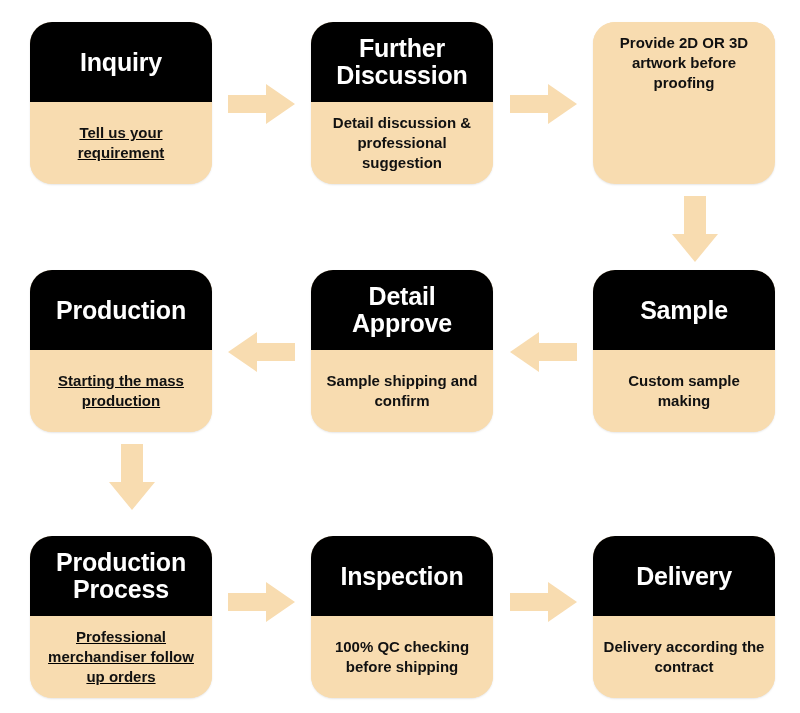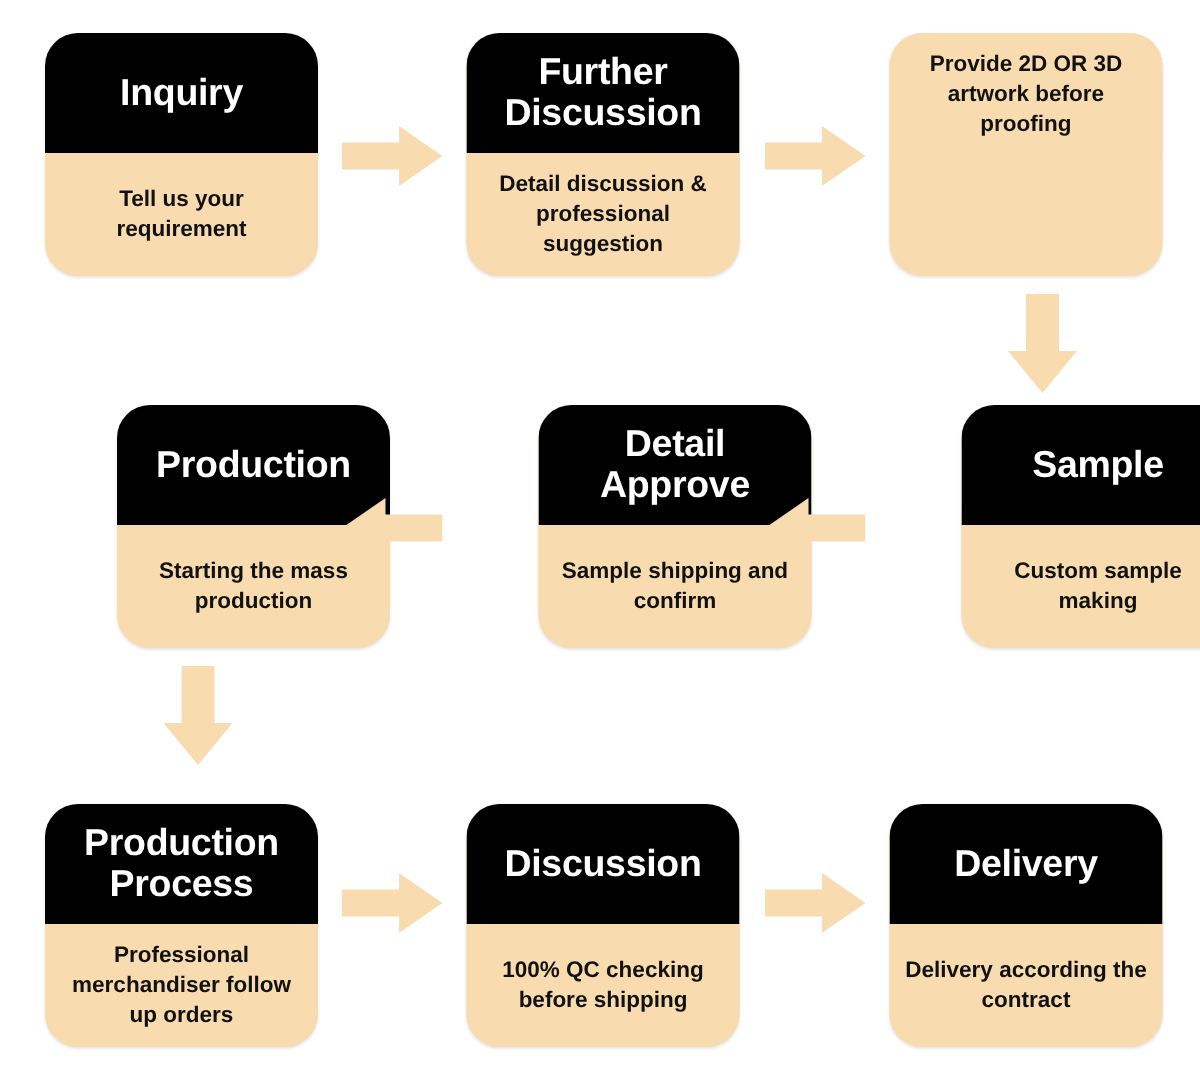--- a/index.html
+++ b/index.html
@@ -55,25 +55,25 @@
     justify-content: center;
     text-align: center;
     font-size: 15px;
     font-weight: bold;
     line-height: 1.35;
     padding: 0 8px;
     box-sizing: border-box;
   }
 
   
-  .col-1 { left: 30px; }
+  .col-1 { left: 30px; text-decoration: underline; }
   .col-2 { left: 311px; }
   .col-3 { left: 593px; }
   .row-1 { top: 22px; }
-  .row-2 { top: 270px; margin-left: 48px; }
+  .row-2 { top: 270px; }
   .row-3 { top: 520px; margin-top: 16px; }
 
   
   .arrow {
     position: absolute;
   }
   .arrow svg { display: block; }
 
   .arrow-r-1 { left: 228px; top: 84px; }
   .arrow-r-2 { left: 510px; top: 84px; }
@@ -159,21 +159,21 @@
     <div class="card-body">Professional merchandiser follow up orders</div>
   </div>
 
   <div class="arrow arrow-r-3">
     <svg width="67" height="40" viewBox="0 0 67 40" aria-hidden="true">
       <polygon points="0,11 38,11 38,0 67,20 38,40 38,29 0,29" fill="#F8DCB0"></polygon>
     </svg>
   </div>
 
   <div class="card col-2 row-3">
-    <div class="card-head">Discussion</div>
+    <div class="card-head">Inspection</div>
     <div class="card-body">100% QC checking before shipping</div>
   </div>
 
   <div class="arrow arrow-r-4">
     <svg width="67" height="40" viewBox="0 0 67 40" aria-hidden="true">
       <polygon points="0,11 38,11 38,0 67,20 38,40 38,29 0,29" fill="#F8DCB0"></polygon>
     </svg>
   </div>
 
   <div class="card col-3 row-3">

